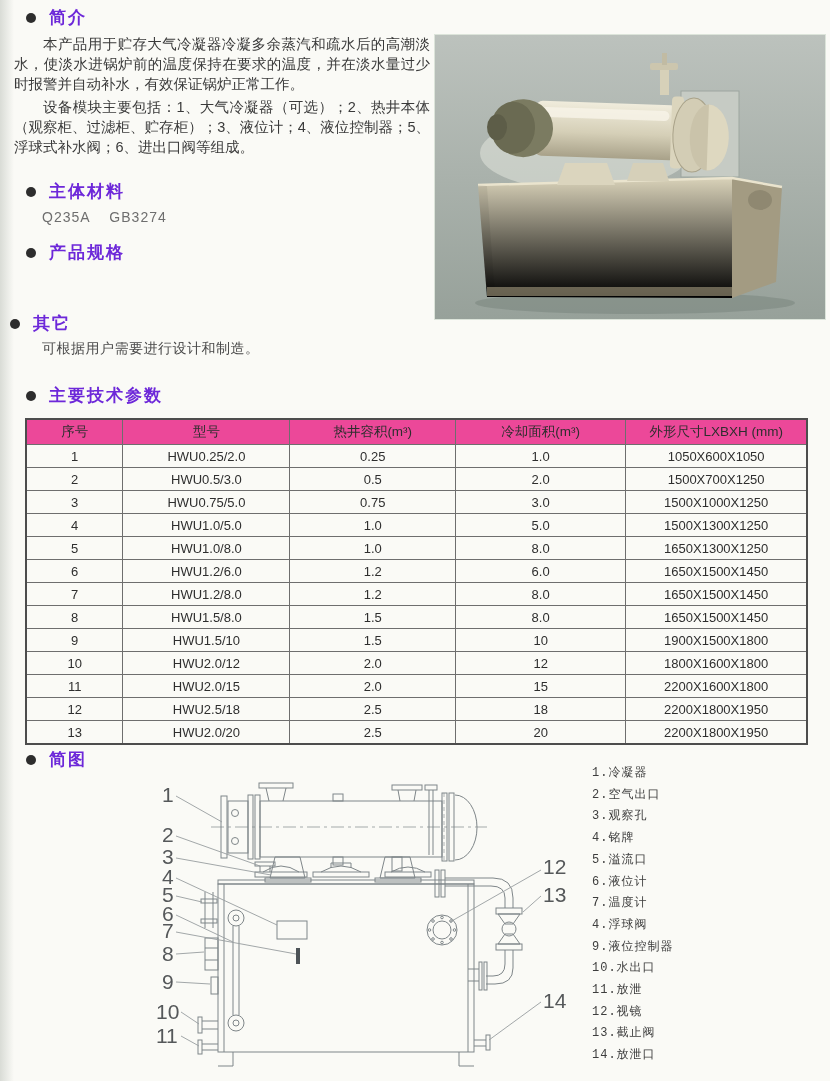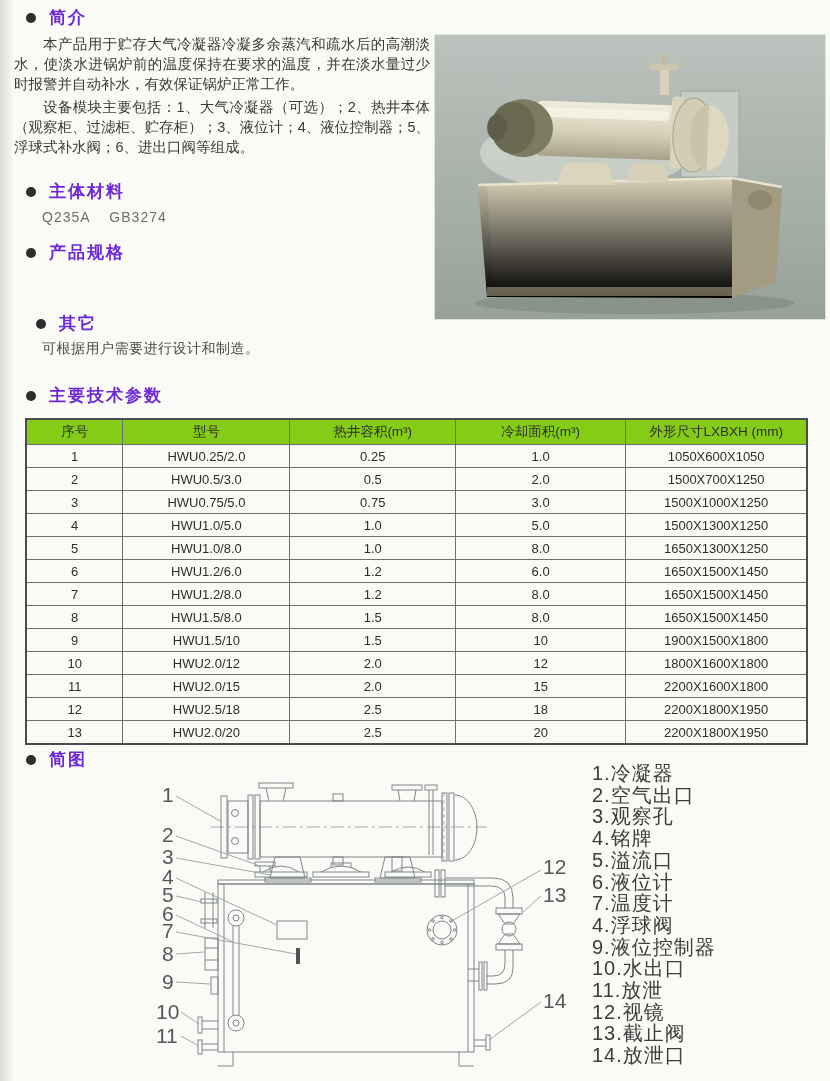--- a/index.html
+++ b/index.html
@@ -34,21 +34,21 @@
   table.params th, table.params td {
     border:1px solid #6e6e6e; text-align:center; vertical-align:middle;
     padding:0; height:22px; font-weight:normal; overflow:hidden; white-space:nowrap; }
   table.params thead th { height:24px; font-size:13.5px; }
 
   .diagram { position:absolute; left:145px; top:772px; width:445px; height:306px; }
   .diagram svg { display:block; width:100%; height:100%; }
 
   ol.legend { position:absolute; left:592px; top:763px; margin:0; padding:0;
     list-style:none; }
-  ol.legend li { font-size:20px; line-height:21.7px; color:#3d3d3d; letter-spacing:1px; }
+  ol.legend li { font-size:12px; line-height:21.7px; color:#3d3d3d; letter-spacing:1px;font-family:Liberation Mono, monospace; }
 </style>
 </head>
 <body>
 
 <div class="page">
 
   <div class="heading" style="left:26px; top:6px;">
     <span class="bullet"></span>
     <h2>简介</h2>
   </div>
@@ -108,41 +108,41 @@
     <span class="bullet"></span>
     <h2>主体材料</h2>
   </div>
   <div class="sub-body gray" style="left:42px; top:209px;">Q235A    GB3274</div>
 
   <div class="heading" style="left:26px; top:241px;">
     <span class="bullet"></span>
     <h2>产品规格</h2>
   </div>
 
-  <div class="heading" style="left:36px; top:312px;">
+  <div class="heading" style="left:10px; top:312px;">
     <span class="bullet"></span>
     <h2>其它</h2>
   </div>
   <div class="sub-body" style="left:42px; top:340px;">可根据用户需要进行设计和制造。</div>
 
   <div class="heading" style="left:26px; top:384px;">
     <span class="bullet"></span>
     <h2>主要技术参数</h2>
   </div>
 
   <table class="params">
     <colgroup>
       <col style="width:12.4%">
         <col style="width:21.4%">
         <col style="width:21.2%">
         <col style="width:21.8%">
         <col style="width:23.2%">
     </colgroup>
     <thead>
-      <tr style="background:#84cc16;">
+      <tr style="background:#ec4899;">
         <th>序号</th>
         <th>型号</th>
         <th>热井容积(m³)</th>
         <th>冷却面积(m³)</th>
         <th>外形尺寸LXBXH (mm)</th>
       </tr>
     </thead>
     <tbody>
 
         <tr>

